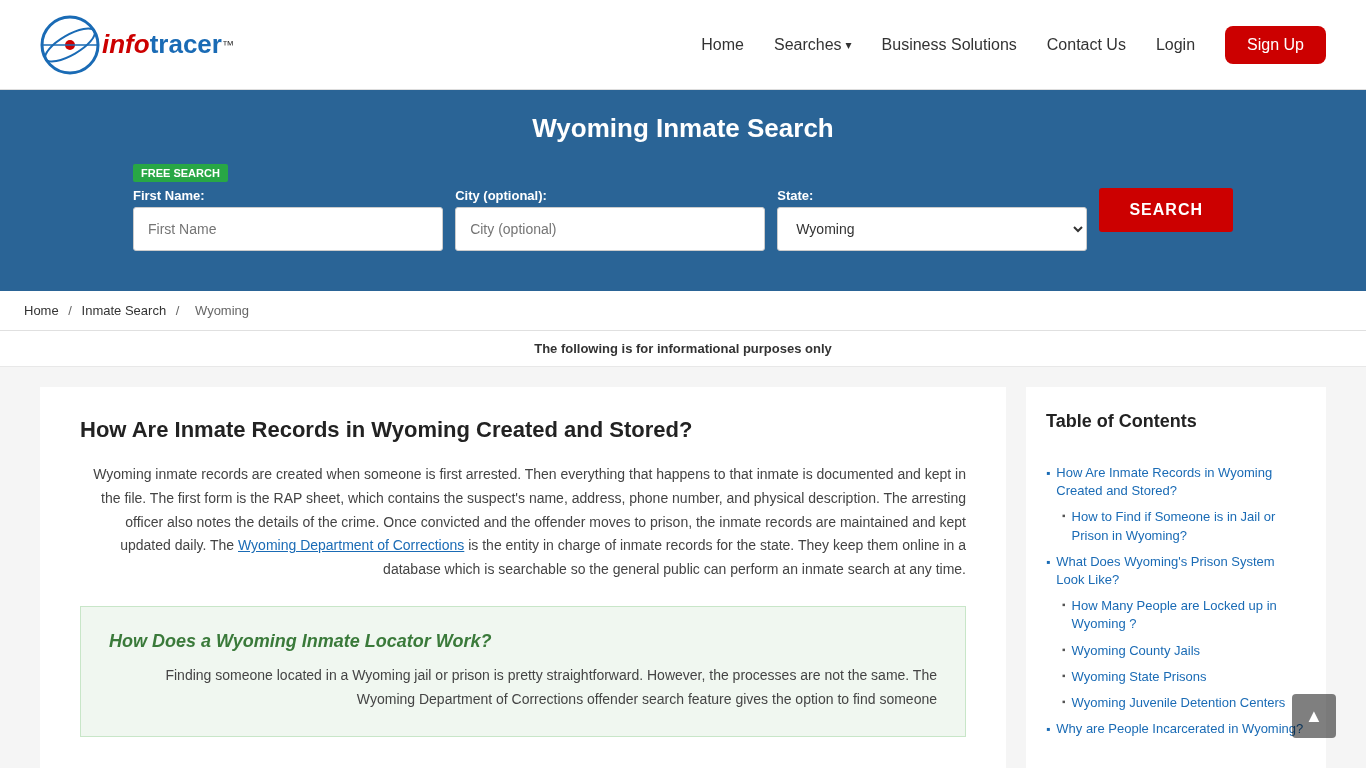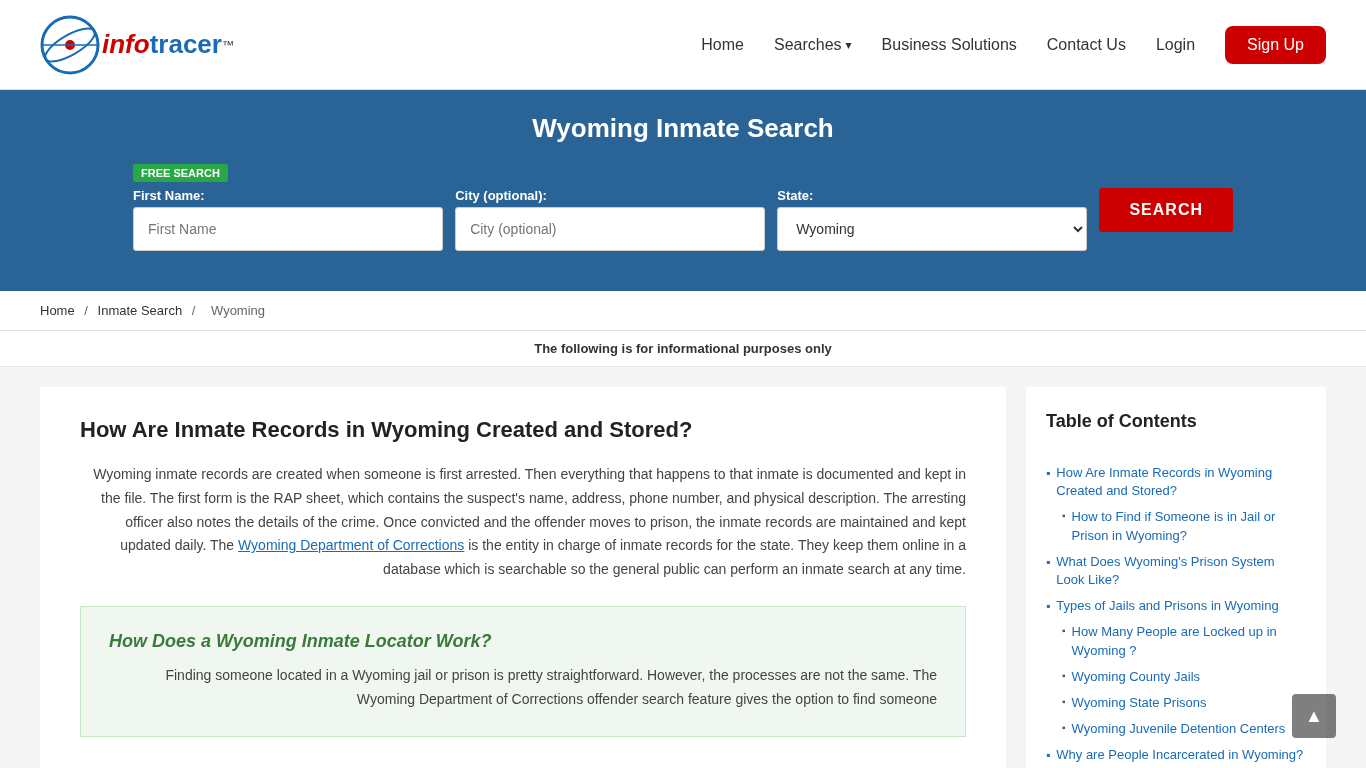--- a/index.html
+++ b/index.html
@@ -113,21 +113,21 @@
       font-weight: bold;
       border-radius: 3px;
       cursor: pointer;
       letter-spacing: 1px;
       white-space: nowrap;
     }
 
     
     .breadcrumb {
       background: #fff;
-      padding: 12px 40px;
+      padding: 12px 24px;
       border-bottom: 1px solid #e0e0e0;
       font-size: 13px;
     }
     .breadcrumb a {
       color: #333;
       text-decoration: none;
     }
     .breadcrumb span { color: #666; margin: 0 6px; }
 
     
@@ -343,23 +343,20 @@
     <ul class="toc-list" id="toc-list-container">
     <li>
           <a href="#">How Are Inmate Records in Wyoming Created and Stored?</a>
         </li>
         <li class="sub">
           <a href="#">How to Find if Someone is in Jail or Prison in Wyoming?</a>
         </li>
         <li>
           <a href="#">What Does Wyoming's Prison System Look Like?</a>
         </li>
-        <li>
-          <a href="#">Types of Jails and Prisons in Wyoming</a>
-        </li>
         <li class="sub">
           <a href="#">How Many People are Locked up in Wyoming ?</a>
         </li>
         <li class="sub">
           <a href="#">Wyoming County Jails</a>
         </li>
         <li class="sub">
           <a href="#">Wyoming State Prisons</a>
         </li>
         <li class="sub">

